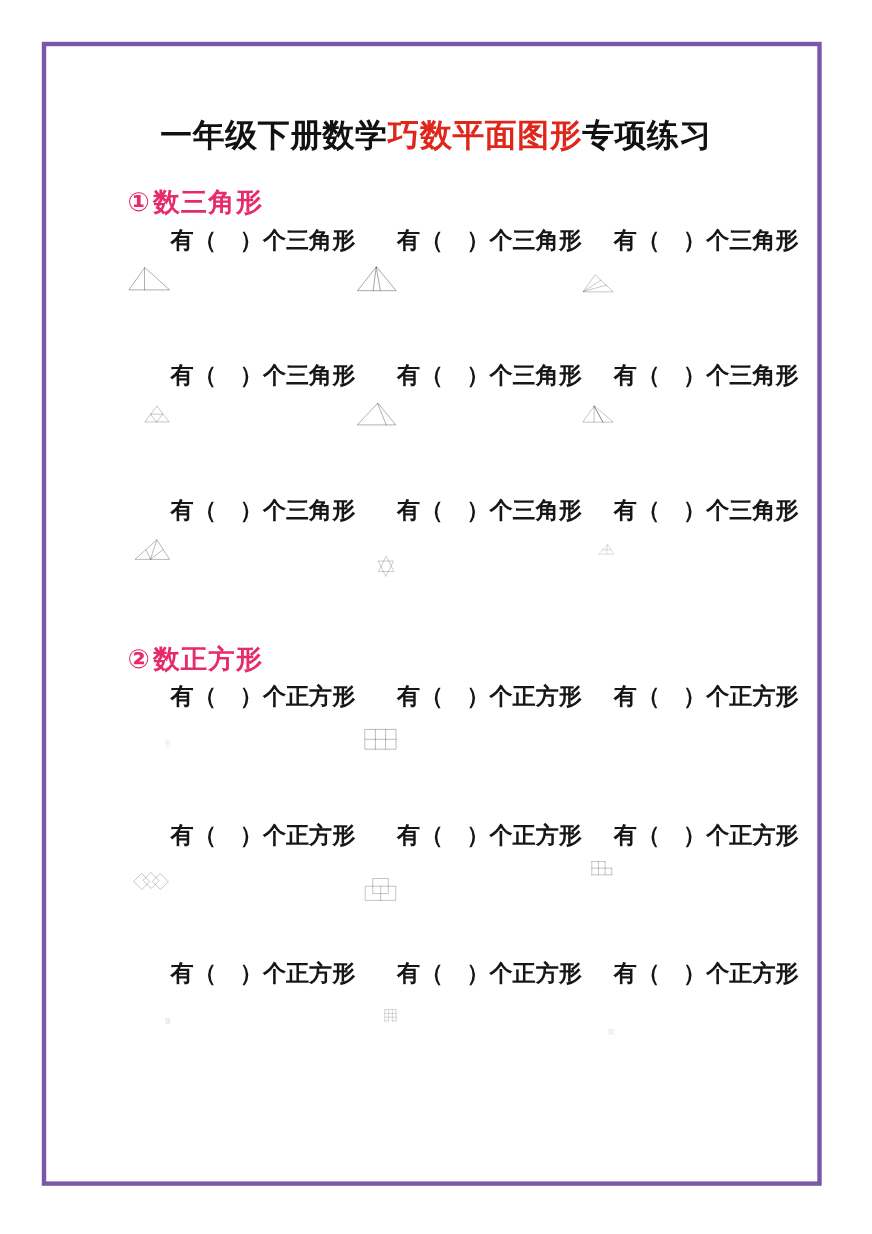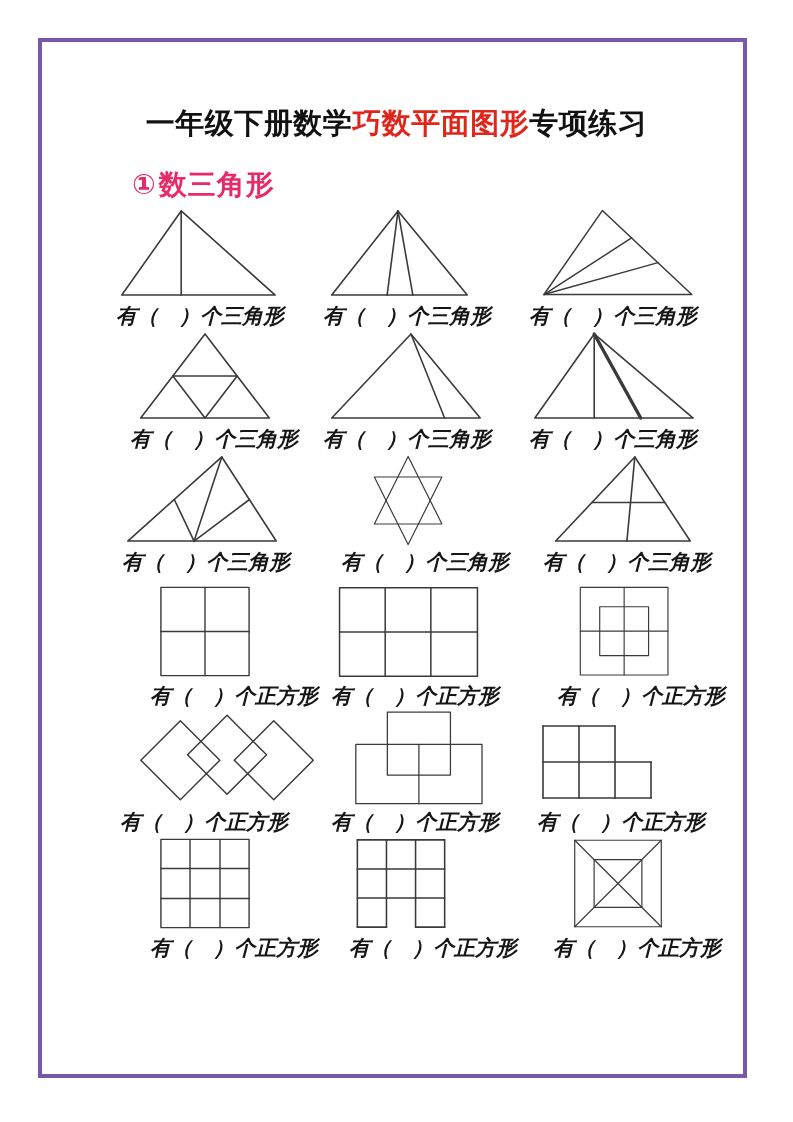--- a/index.html
+++ b/index.html
@@ -20,28 +20,28 @@
     border:4px solid var(--border);box-sizing:border-box;pointer-events:none;
   }
   .page-title{
     position:absolute;top:104px;left:0;width:100%;
     text-align:center;font-size:29px;font-weight:bold;color:#111;
     letter-spacing:0.5px;white-space:nowrap;
   }
   .page-title .hl{color:var(--title-highlight);}
   .content{position:absolute;left:116px;top:168px;width:610px;}
   .section-heading{
-    font-size:28px;font-weight:bold;color:var(--section-heading);
-    letter-spacing:1px;height:38px;line-height:34px;white-space:nowrap;margin-left:16px;
+    font-size:24px;font-weight:bold;color:var(--section-heading);
+    letter-spacing:1px;height:38px;line-height:34px;white-space:nowrap;
   }
   .section-heading .circ{margin-right:2px;}
   .fig-grid{display:grid;grid-template-columns:207px 206px 197px;}
   .fig-cell{
-    display:flex;flex-direction:column;justify-content:flex-end;
-    align-items:flex-start;box-sizing:border-box;font-style:italic;
+    display:flex;flex-direction:row;justify-content:flex-end;
+    align-items:flex-start;box-sizing:border-box;
   }
   .s1 .fig-cell{height:123px;}
   .s2 .fig-cell{height:126px;}
   .fig-cell svg{display:block;margin-bottom:3px;}
   .fig-label{
     font-size:21px;font-weight:bold;color:var(--label-color);
     white-space:nowrap;height:26px;line-height:26px;
   }
   svg .st{stroke:var(--figure-stroke);stroke-width:1.6;fill:none;stroke-linecap:round;stroke-linejoin:round;}
   svg .bold{stroke-width:3.4;}
@@ -135,20 +135,23 @@
           <polygon class="st" points="92,5 12,90 148,90"></polygon>
           <line class="st" x1="49" y1="51" x2="122" y2="51"></line>
           <line class="st" x1="92" y1="5" x2="84" y2="90"></line>
         </svg>
         <div class="fig-label">有（　）个三角形</div>
       </div>
     </div>
   </div>
 
   <div class="section s2" style="margin-top:8px;">
+    <div class="section-heading">
+      <span class="circ">②</span><span>数正方形</span>
+    </div>
 
     <div class="fig-grid">
       <div class="fig-cell" style="padding-left:34px;">
         <svg width="110" height="110" viewBox="0 0 110 110">
           <rect class="st" x="5" y="5" width="100" height="100"></rect>
           <line class="st" x1="55" y1="5" x2="55" y2="105"></line>
           <line class="st" x1="5" y1="55" x2="105" y2="55"></line>
         </svg>
         <div class="fig-label">有（　）个正方形</div>
       </div>

